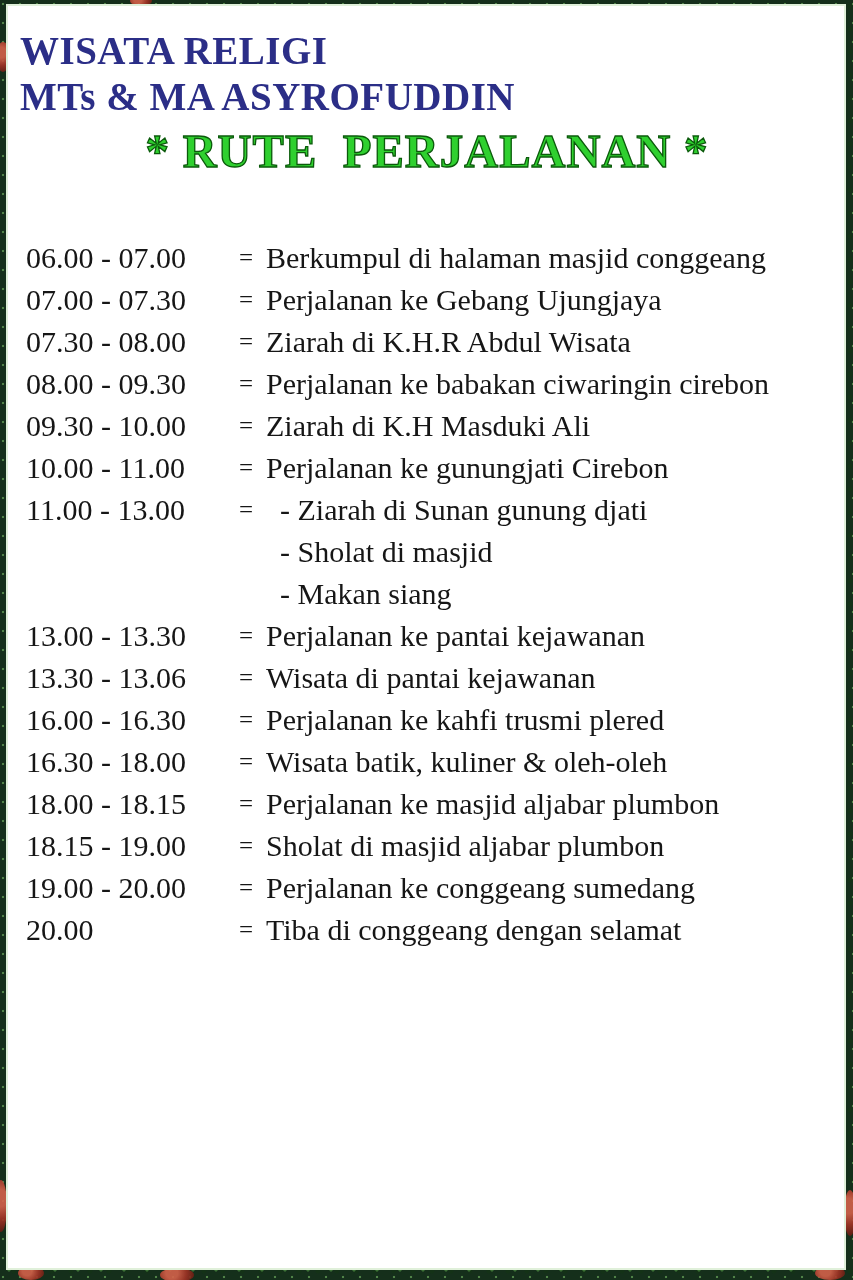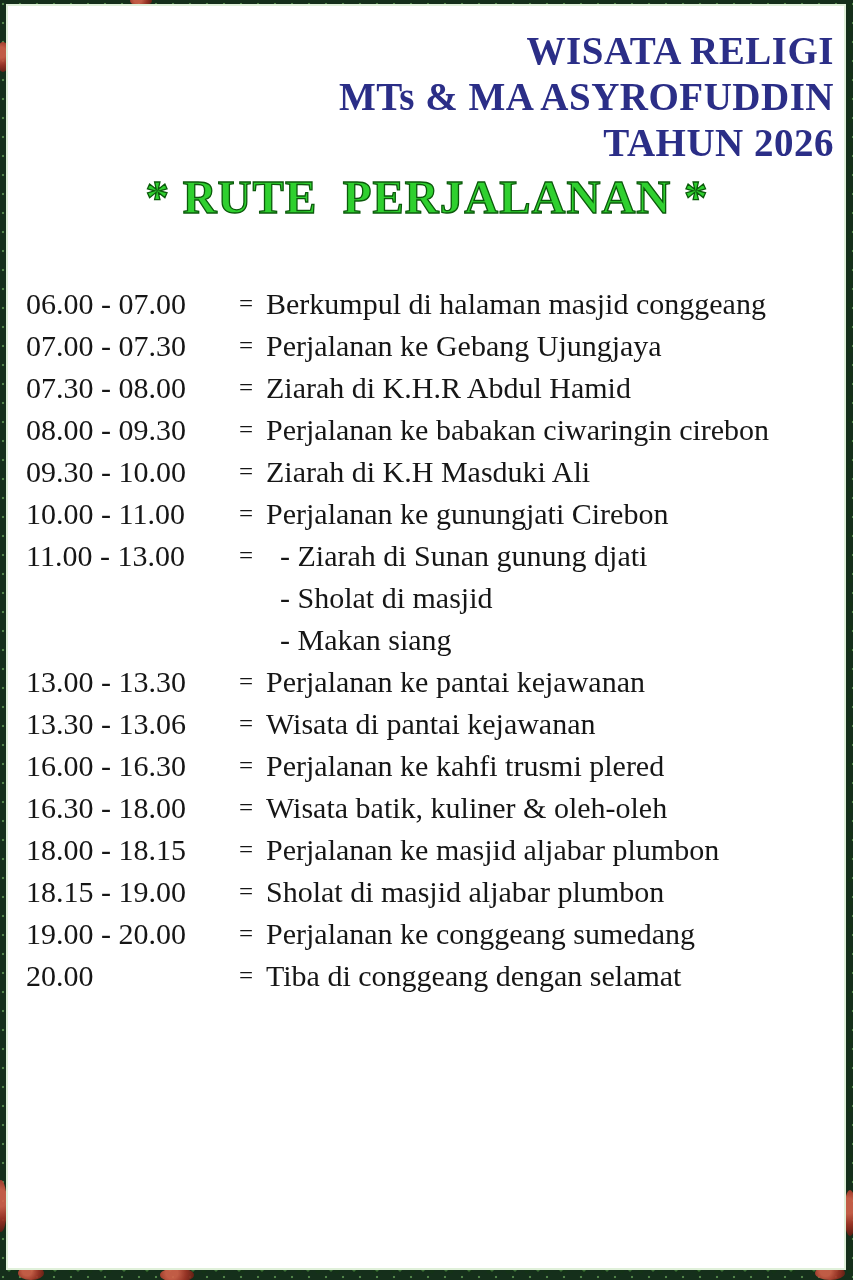--- a/index.html
+++ b/index.html
@@ -42,21 +42,21 @@
 
   
   .sheet{
     position:relative;
     width:100%;height:100%;
     background:#ffffff;
     box-shadow:inset 0 0 0 2px rgba(198,228,188,.55);
     padding:24px 12px 0 14px;
   }
 
-  .title-block{text-align:right;}
+  .title-block{text-align:left;}
   .title-line{
     font-size:39px;font-weight:700;line-height:46px;
     color:var(--title-navy,#2b2e87);
     letter-spacing:.5px;
   }
   .subtitle{
     margin-top:5px;
     text-align:center;
     font-size:47px;font-weight:700;line-height:52px;
     color:var(--subtitle-green,#2fd02f);
@@ -101,21 +101,20 @@
   <div class="berry b4"></div>
   <div class="berry b5"></div>
   <div class="berry b6"></div>
   <div class="berry b7"></div>
 
   <div class="sheet">
 
     <div class="title-block">
       <div class="title-line">WISATA RELIGI</div>
       <div class="title-line">MTs &amp; MA ASYROFUDDIN</div>
-      <div class="title-line">TAHUN 2026</div>
     </div>
 
     <div class="subtitle">* RUTE  PERJALANAN *</div>
 
     <div class="schedule">
         <div class="row">
           <div class="time">06.00 - 07.00</div>
           <div class="eq">=</div>
           <div class="acts">
             <div class="act">Berkumpul di halaman masjid conggeang</div>
@@ -125,21 +124,21 @@
           <div class="time">07.00 - 07.30</div>
           <div class="eq">=</div>
           <div class="acts">
             <div class="act">Perjalanan ke Gebang Ujungjaya</div>
           </div>
         </div>
         <div class="row">
           <div class="time">07.30 - 08.00</div>
           <div class="eq">=</div>
           <div class="acts">
-            <div class="act">Ziarah di K.H.R Abdul Hamid</div>
+            <div class="act">Ziarah di K.H.R Abdul Wisata</div>
           </div>
         </div>
         <div class="row">
           <div class="time">08.00 - 09.30</div>
           <div class="eq">=</div>
           <div class="acts">
             <div class="act">Perjalanan ke babakan ciwaringin cirebon</div>
           </div>
         </div>
         <div class="row">

